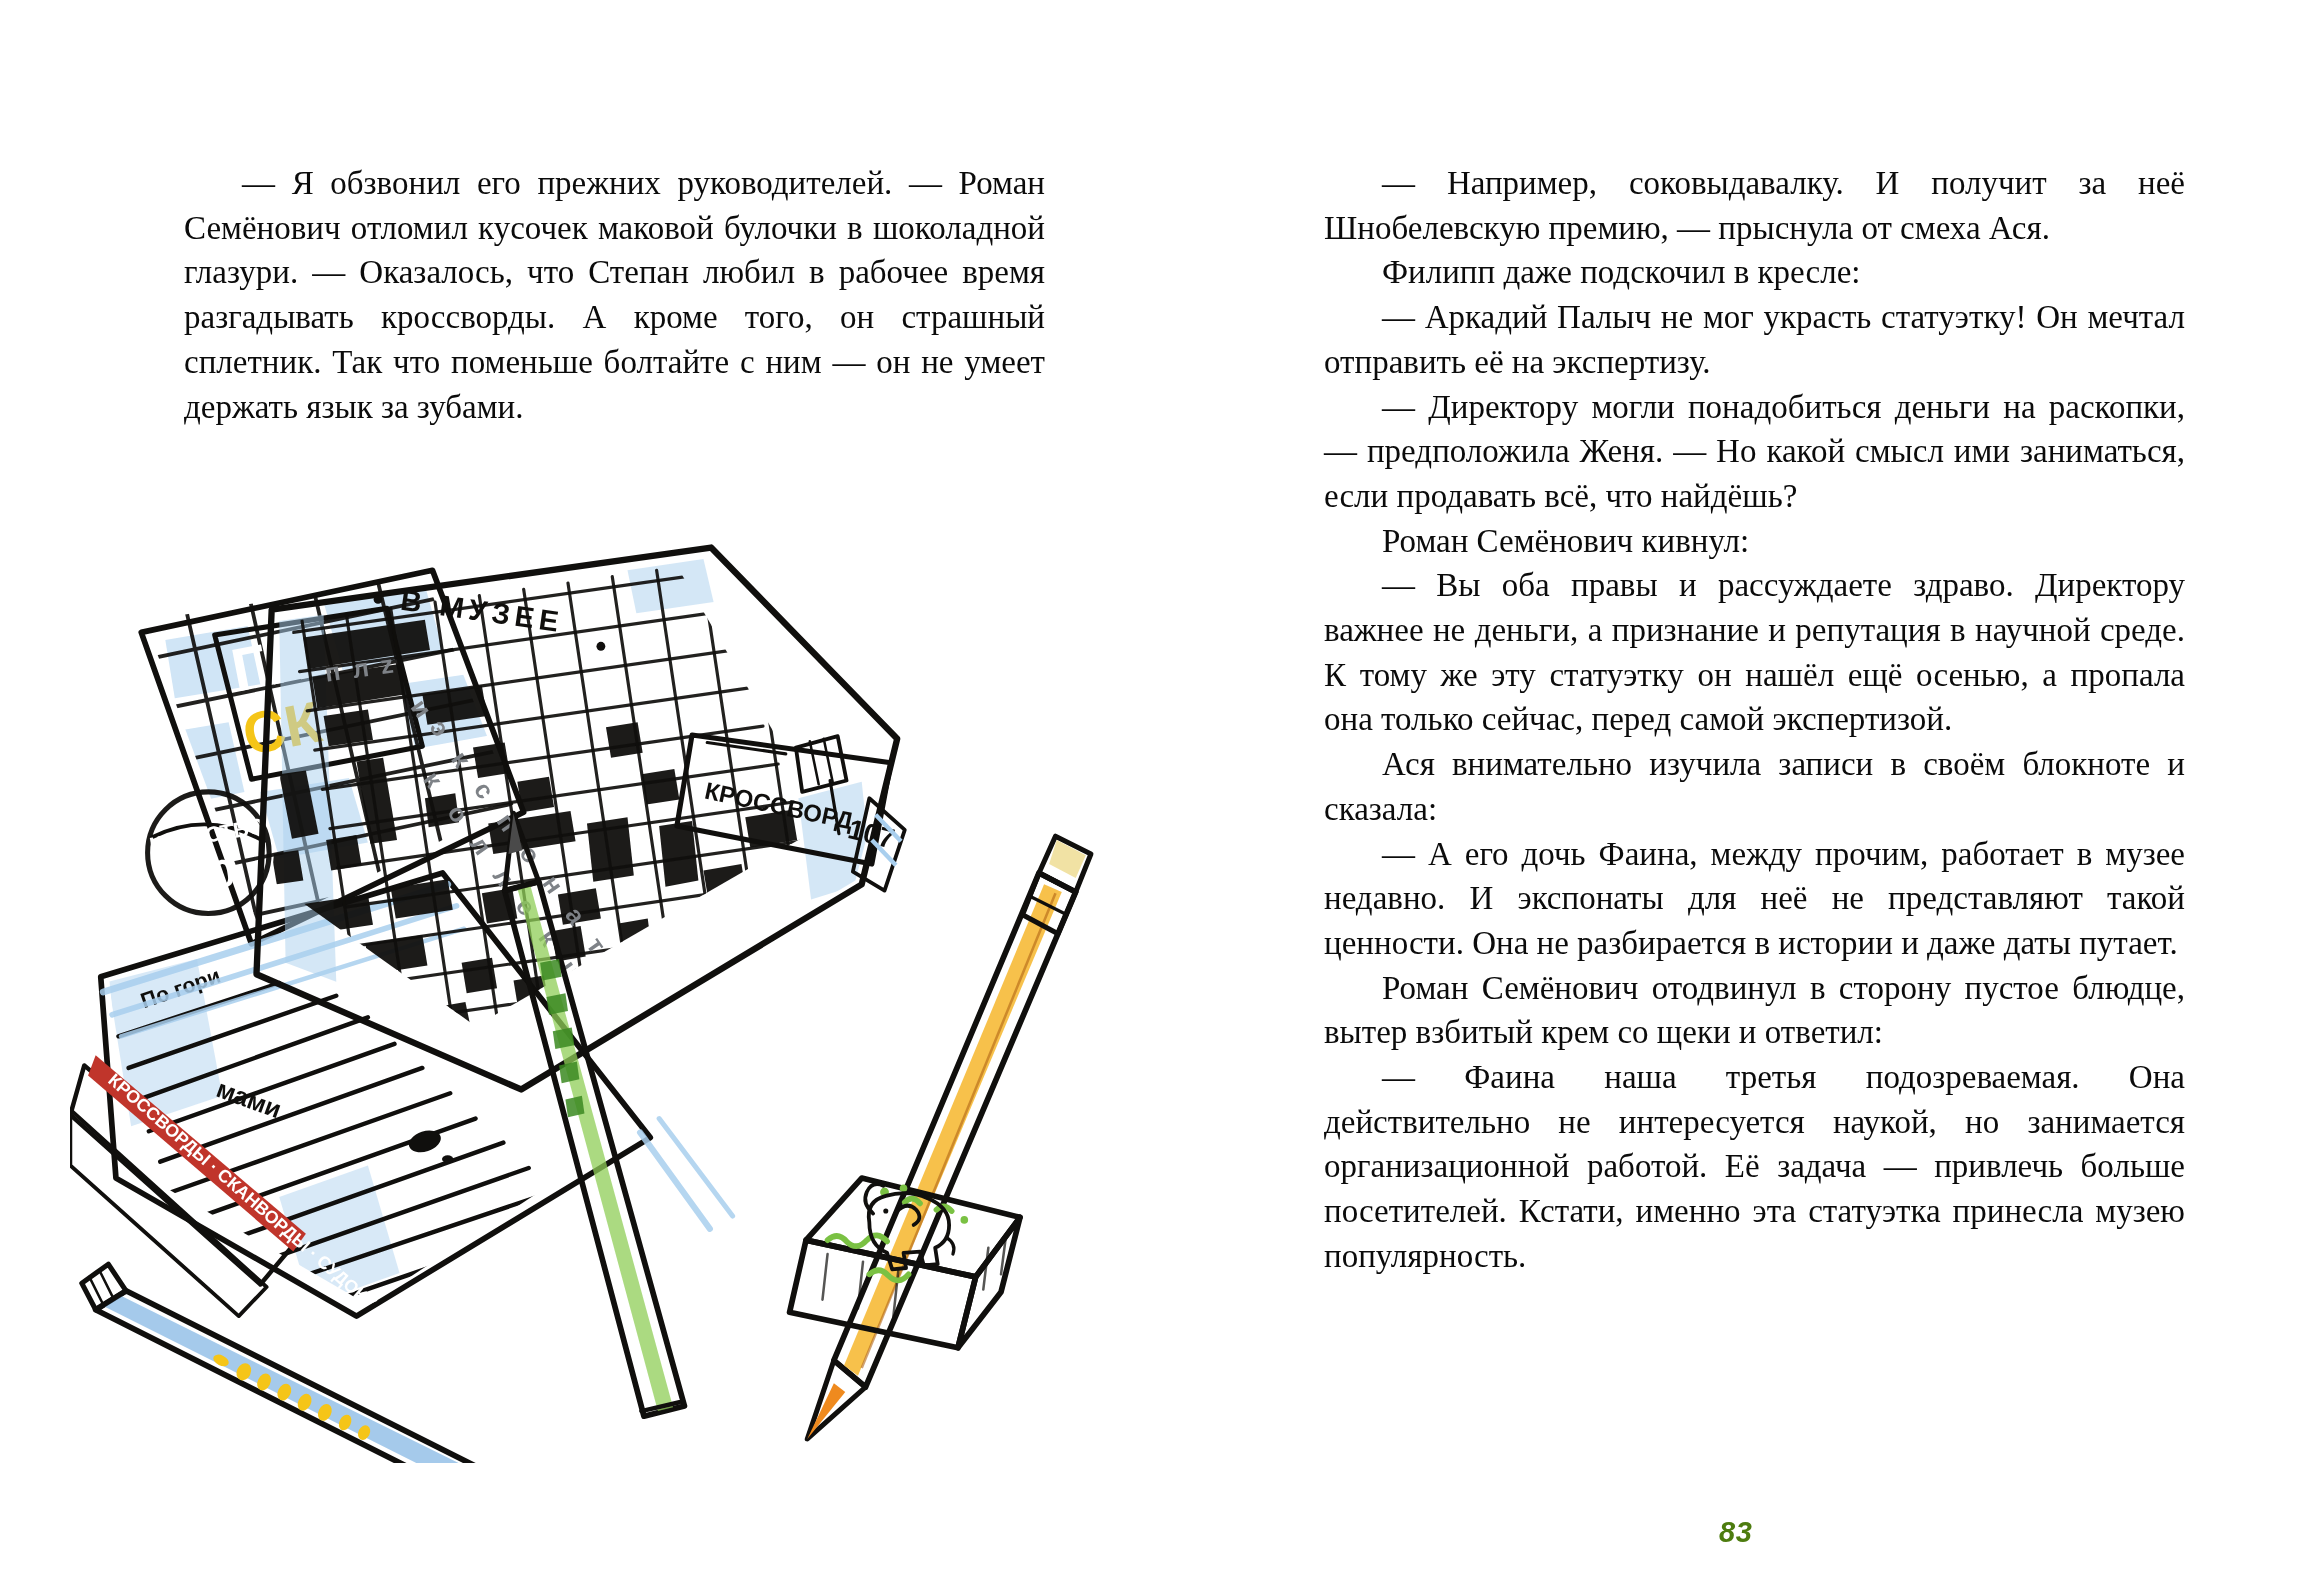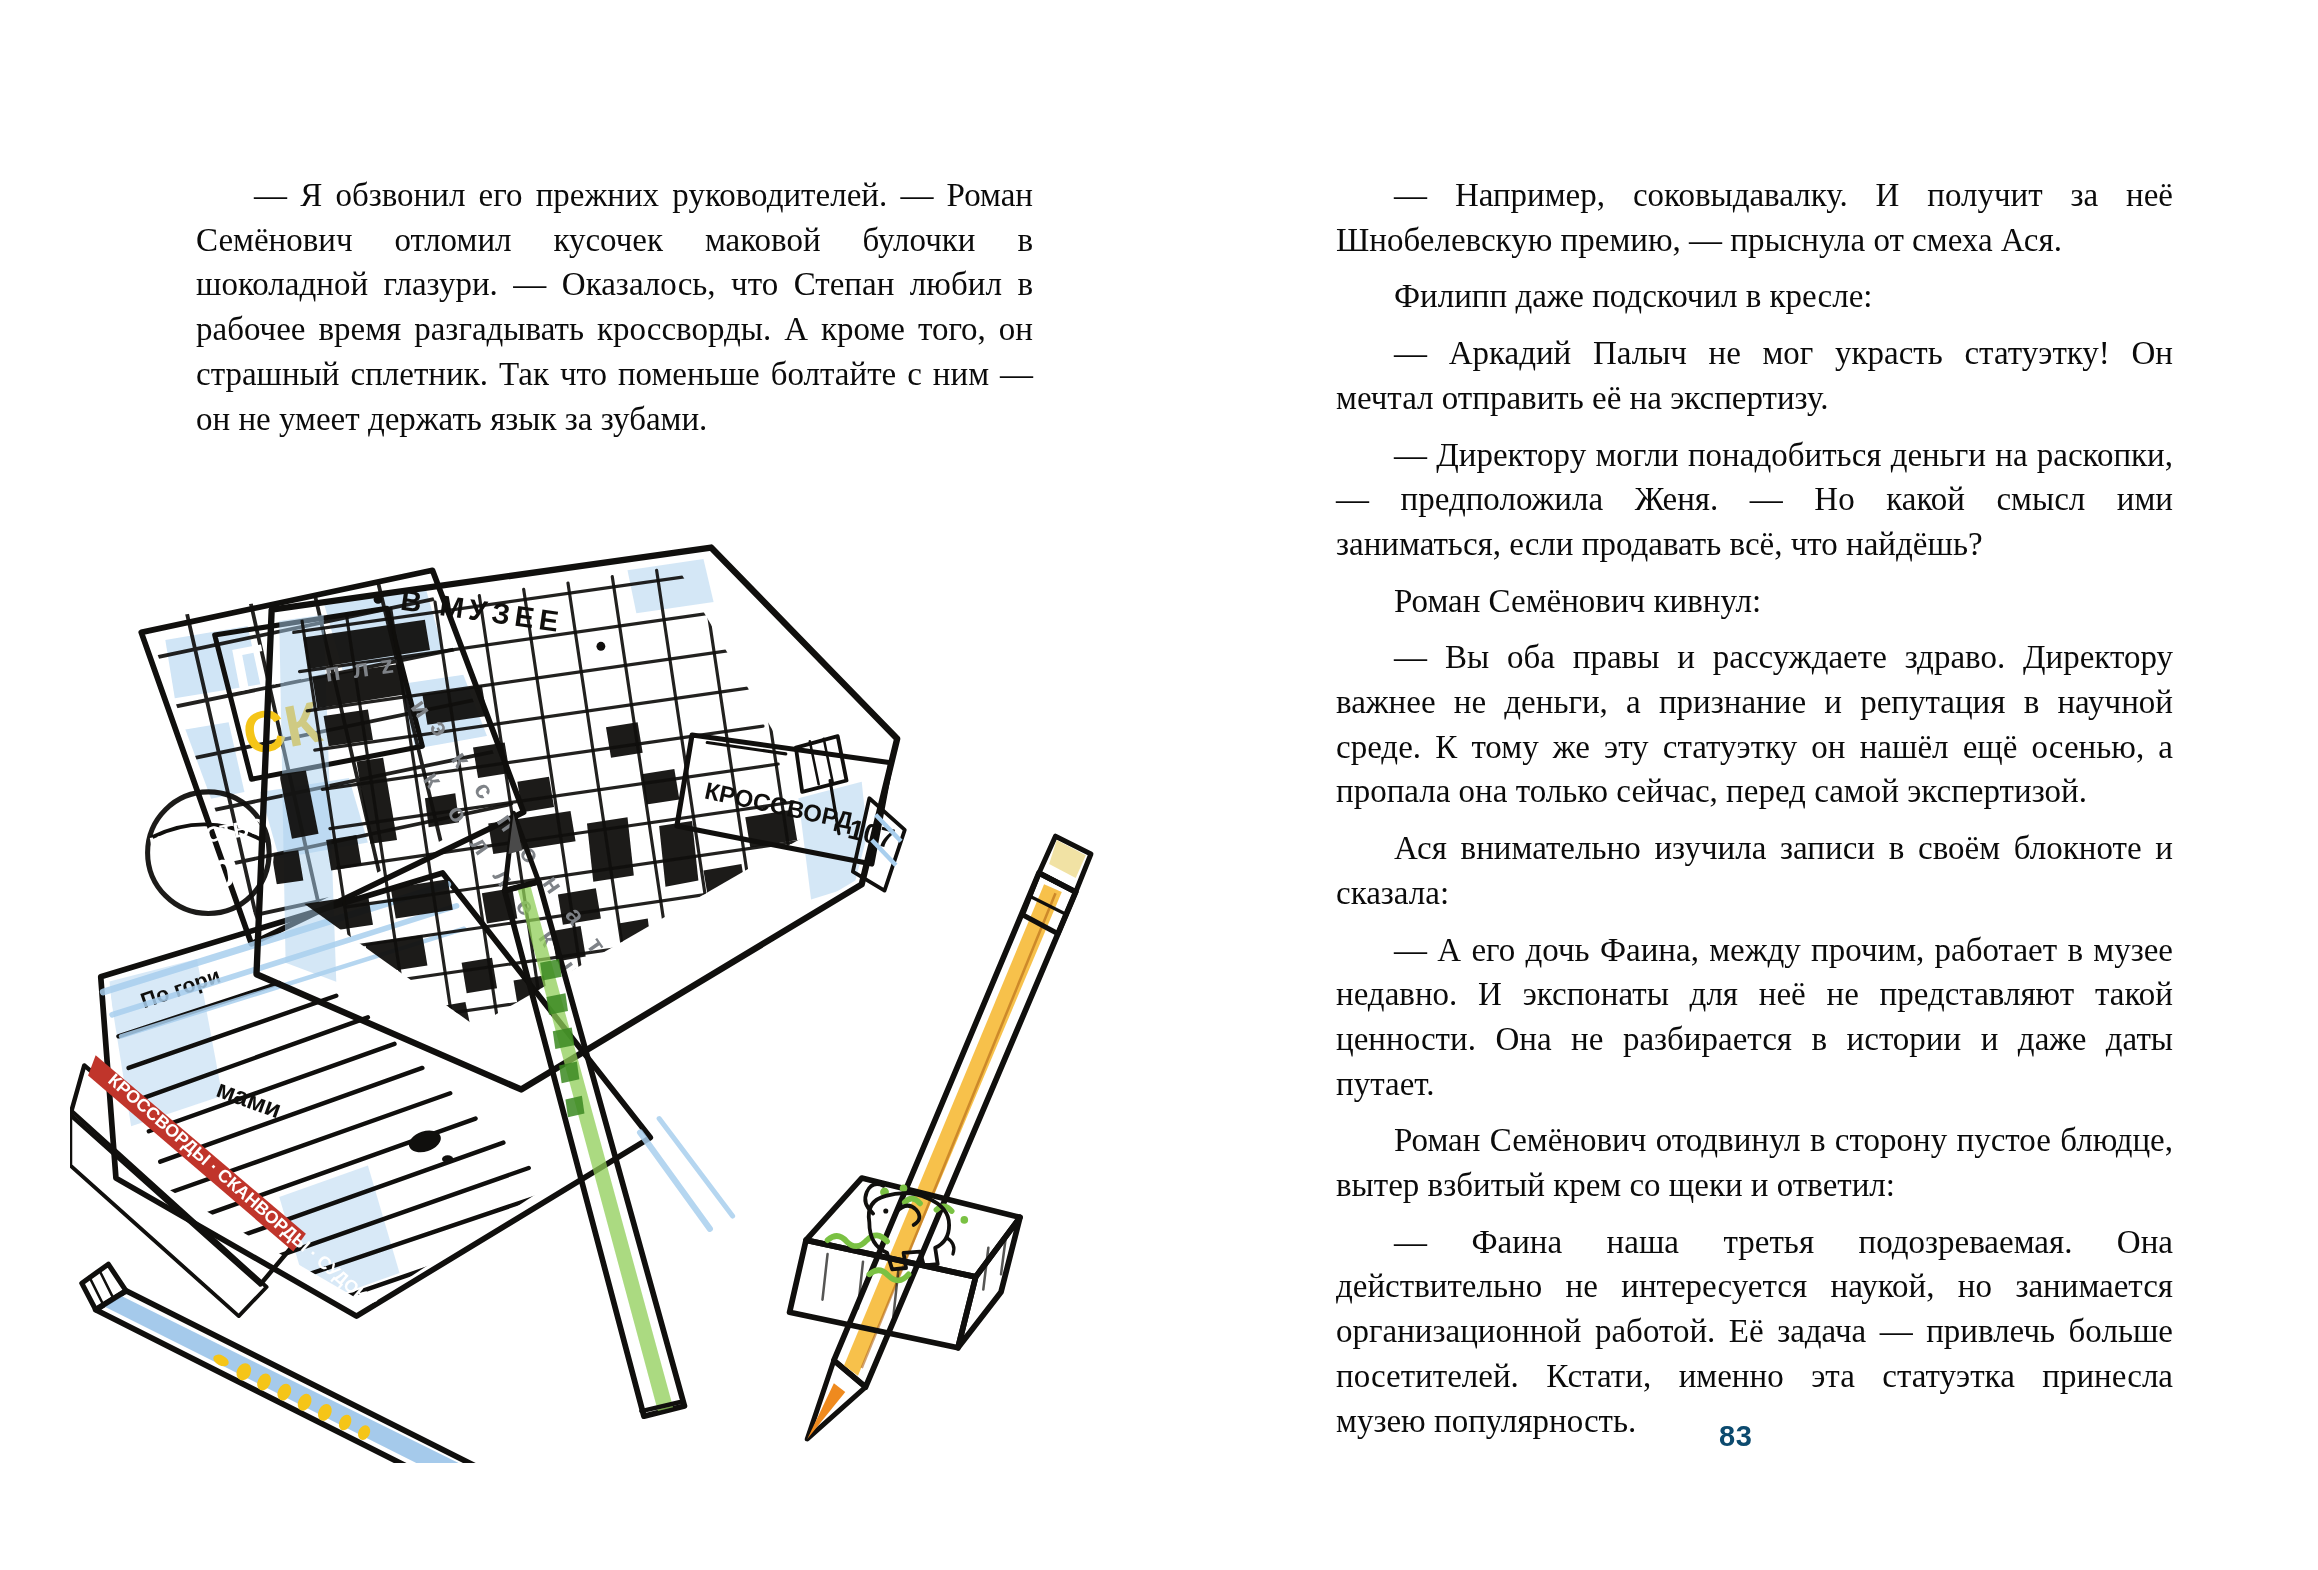--- a/index.html
+++ b/index.html
@@ -25,33 +25,34 @@
     line-height: 1.355;
     color: #0b0b0b;
     text-align: justify;
     text-justify: inter-word;
     hyphens: manual;
   }
   .col-left  { left: 184px; }
   .col-right { left: 1324px; }
 
   .col p {
-    margin: 12px;
+    margin: 0;
     text-indent: 58px;
   }
 
   .page-number {
     position: absolute;
     left: 1719px;
-    top: 1420px;
+    top: 1516px;
     font-size: 29px;
     letter-spacing: 0.6px;
-    color: #0c4a6e;
+    color: #4d7c0f;
     font-family: "Liberation Sans", sans-serif;
     font-weight: 700;
+    font-style: italic;
   }
 
   
   .illustration {
     position: absolute;
     left: 70px;
     top: 526px;
     width: 1039px;
     height: 937px;
   }

